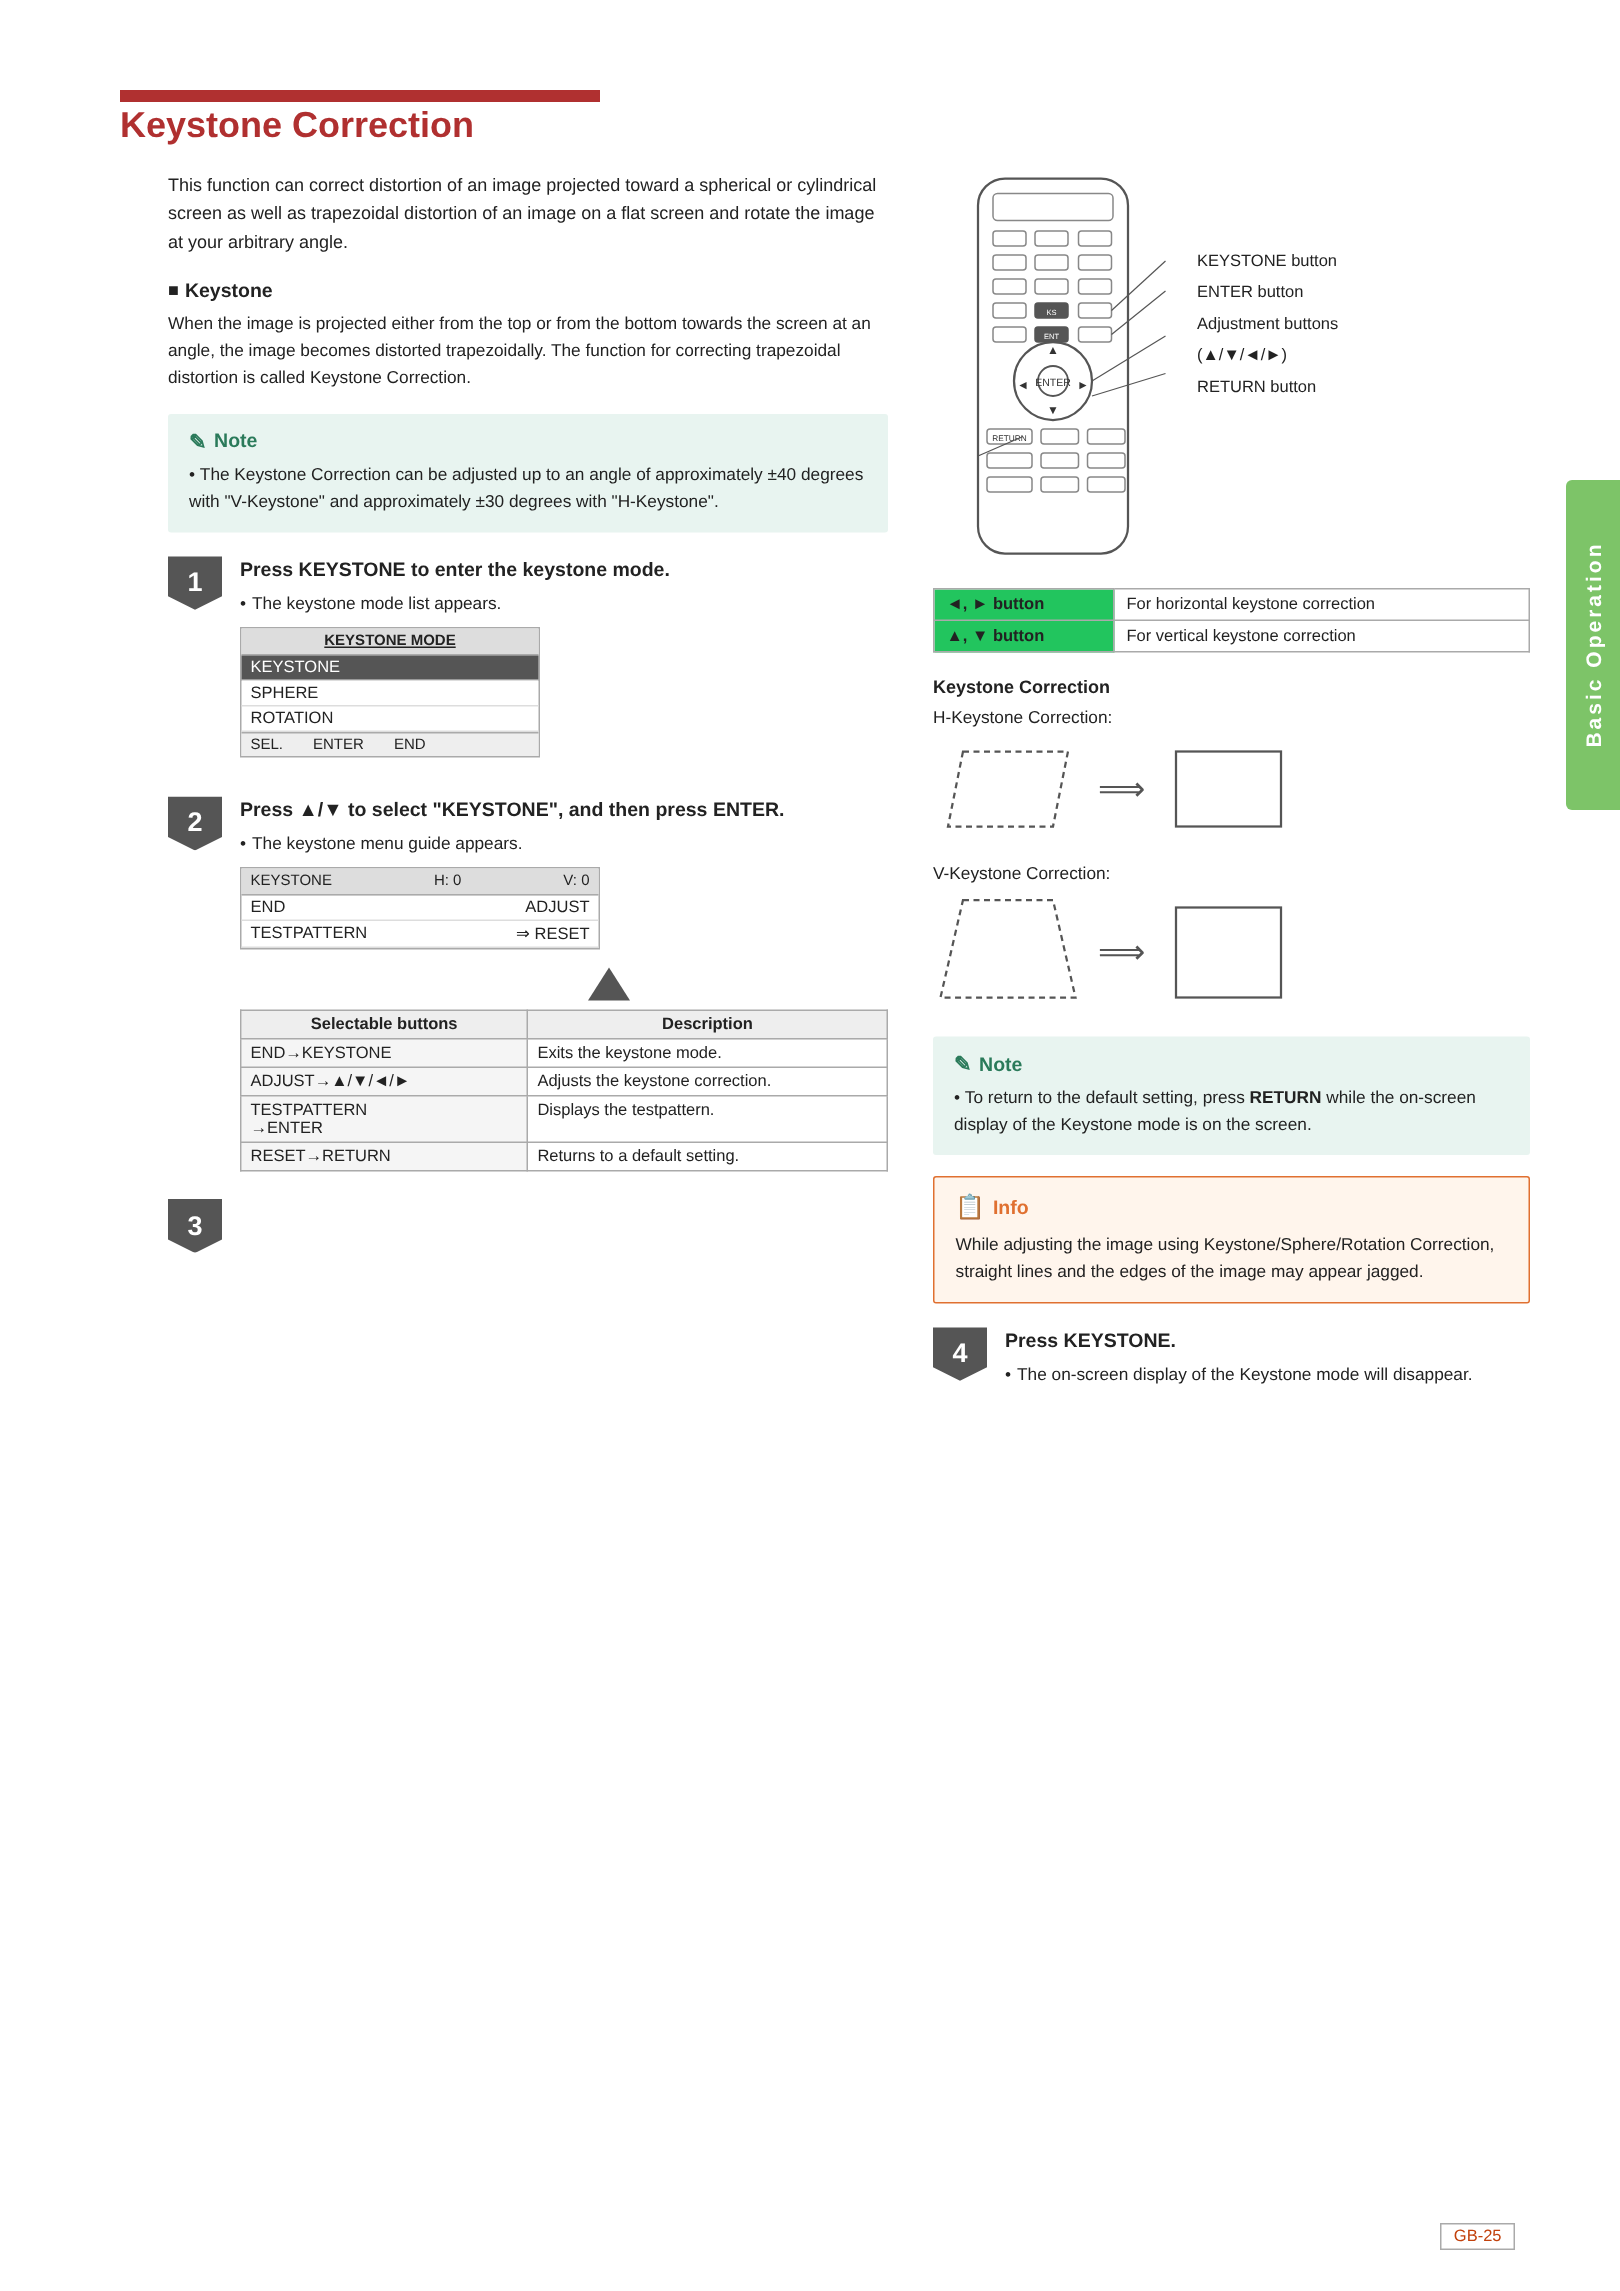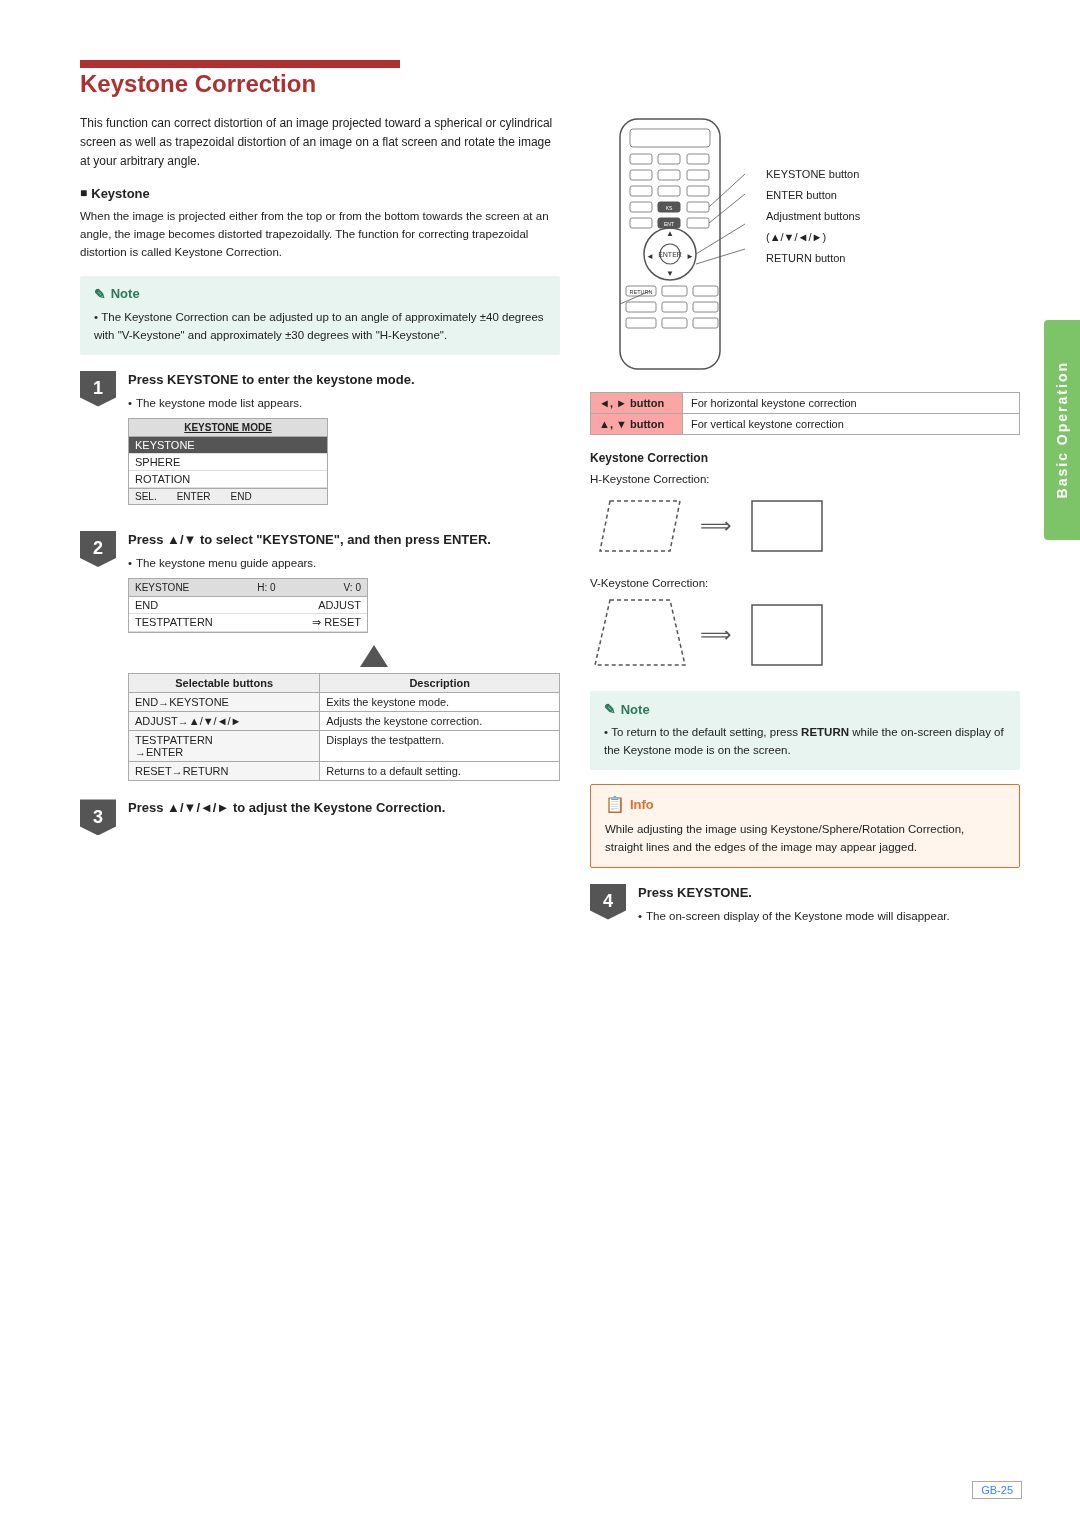--- a/index.html
+++ b/index.html
@@ -38,23 +38,23 @@
       font-size: 14px;
       font-weight: bold;
       writing-mode: vertical-rl;
       transform: rotate(180deg);
       letter-spacing: 2px;
     }
     
     .page-number {
       position: absolute;
       bottom: 30px;
-      right: 58px;
+      right: 70px;
       font-size: 12px;
-      color: #3b82f6;
+      color: #c2410c;
     }
     .page-number span {
       border: 1px solid #aaa;
       padding: 2px 8px;
       font-size: 11px;
     }
     
     .title-bar {
       background: #b03030;
       height: 8px;
@@ -69,20 +69,21 @@
     }
     
     .two-col {
       display: flex;
       gap: 30px;
       flex: 1;
     }
     .left-col {
       width: 480px;
       flex-shrink: 0;
+      margin-left: 32px;
     }
     .right-col {
       flex: 1;
     }
     
     .intro-text {
       font-size: 12px;
       line-height: 1.6;
       margin-bottom: 14px;
       color: #222;
@@ -276,23 +277,23 @@
       border-collapse: collapse;
       font-size: 11px;
       margin-bottom: 16px;
       border: 1px solid #aaa;
     }
     .btn-table td {
       border: 1px solid #aaa;
       padding: 4px 8px;
     }
     .btn-table td:first-child {
-      background: #fca5a5;
-      font-weight: bold;
-      width: 92px;
+      background: #22c55e;
+      font-weight: bold;
+      width: 120px;
     }
     
     .ks-correction-label {
       font-size: 12px;
       font-weight: bold;
       margin-bottom: 8px;
       color: #222;
     }
     .correction-label {
       font-size: 11.5px;
@@ -457,25 +458,20 @@
                 <td class="btn-cell">RESET→RETURN</td>
                 <td>Returns to a default setting.</td>
               </tr>
             </tbody>
           </table>
         </div>
       </div>
 
       <div class="step">
         <div class="step-number">3</div>
-        <div class="step-content">
-          <div class="step-title">
-            Press ▲/▼/◄/► to adjust the Keystone Correction.
-          </div>
-        </div>
       </div>
 
     </div>
 
     <div class="right-col">
 
       <div class="remote-area" style="display:flex;gap:16px;margin-bottom:18px;">
 
         <div>
           <svg width="160" height="260" viewBox="0 0 160 260" class="remote-svg">

